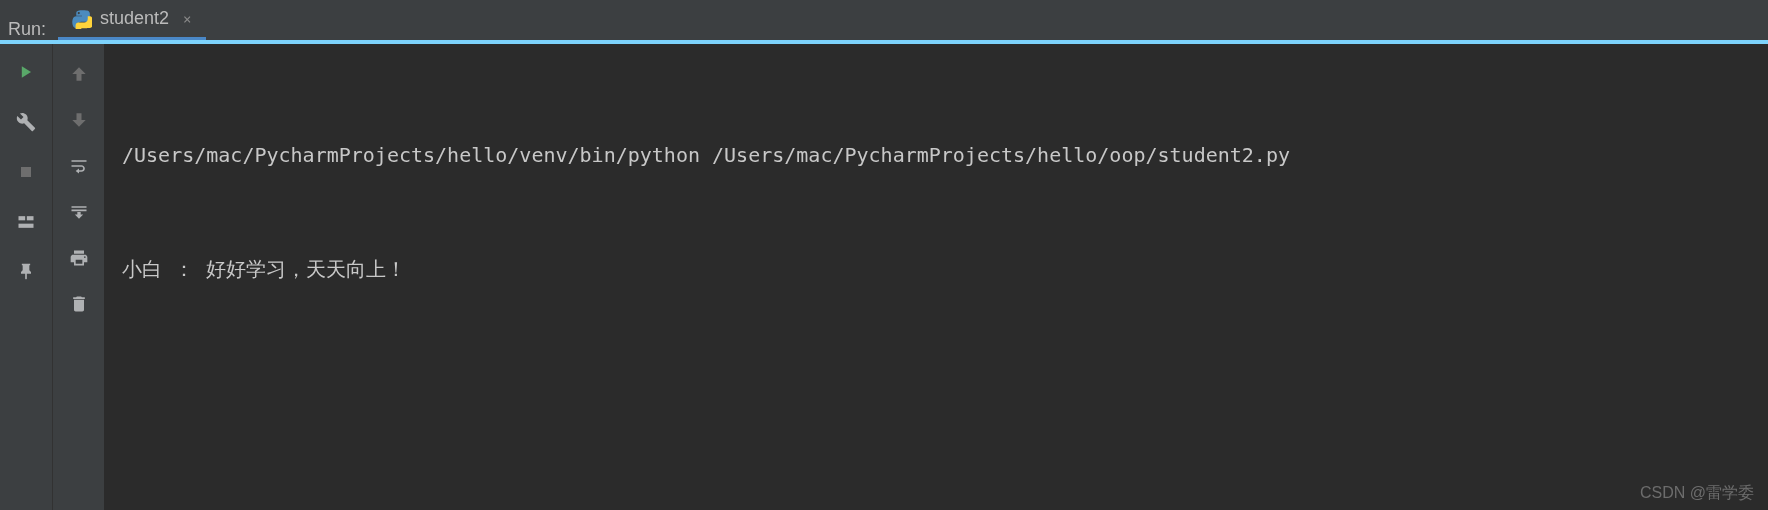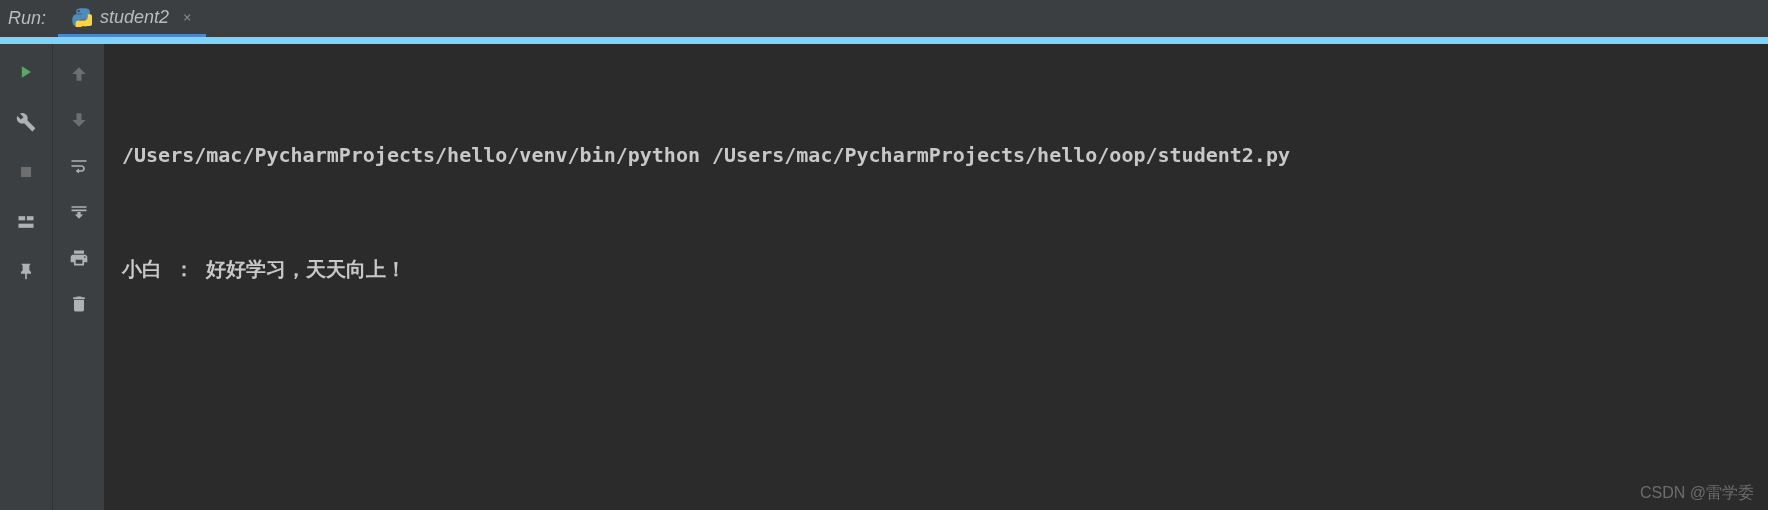--- a/index.html
+++ b/index.html
@@ -13,24 +13,23 @@
       background: #2b2b2b;
       font-family: "Menlo", "Consolas", monospace;
       font-size: 18px;
       color: #bbbbbb;
       overflow: hidden;
       position: relative;
     }
     .header {
       height: 44px;
       background: #3c3f41;
-      border-bottom: 7px solid #7dd3fc;
-      display: flex;
-      align-items: center;
-      font-style: italic;
+      border-bottom: 4px solid #7dd3fc;
+      display: flex;
+      align-items: flex-end;
     }
     .run-label {
       color: #bbbbbb;
       font-family: -apple-system, "Segoe UI", sans-serif;
       font-size: 18px;
       padding: 0 12px 0 8px;
     }
     .tab {
       display: flex;
       align-items: center;
@@ -97,21 +96,20 @@
       padding: 16px 18px;
       font-family: "Menlo", "Monaco", "Consolas", monospace;
       font-size: 20px;
       line-height: 38px;
       color: #c8c8c8;
       white-space: pre;
       overflow: hidden;
     }
     .console-line {
       display: block;
-      font-weight: bold;
     }
     .watermark {
       position: absolute;
       bottom: 6px;
       right: 14px;
       color: #888;
       font-family: -apple-system, sans-serif;
       font-size: 16px;
       opacity: 0.7;
       margin-left: 48px;

